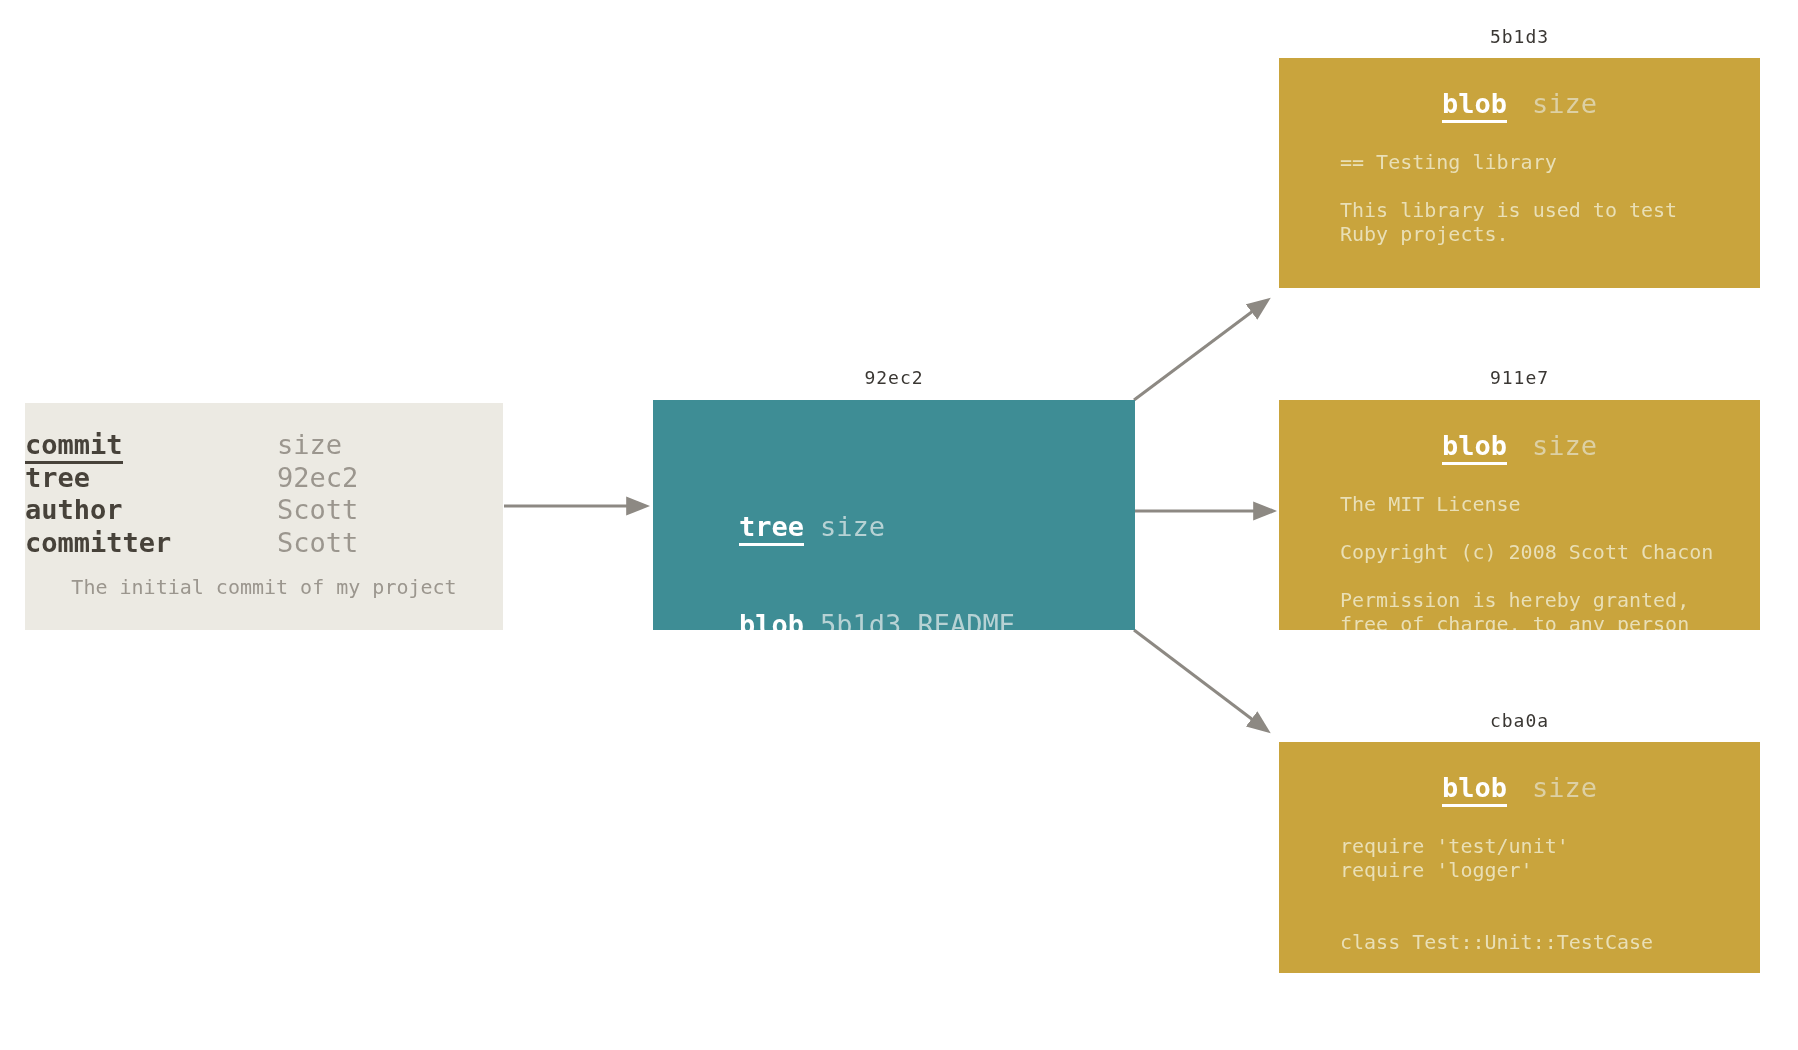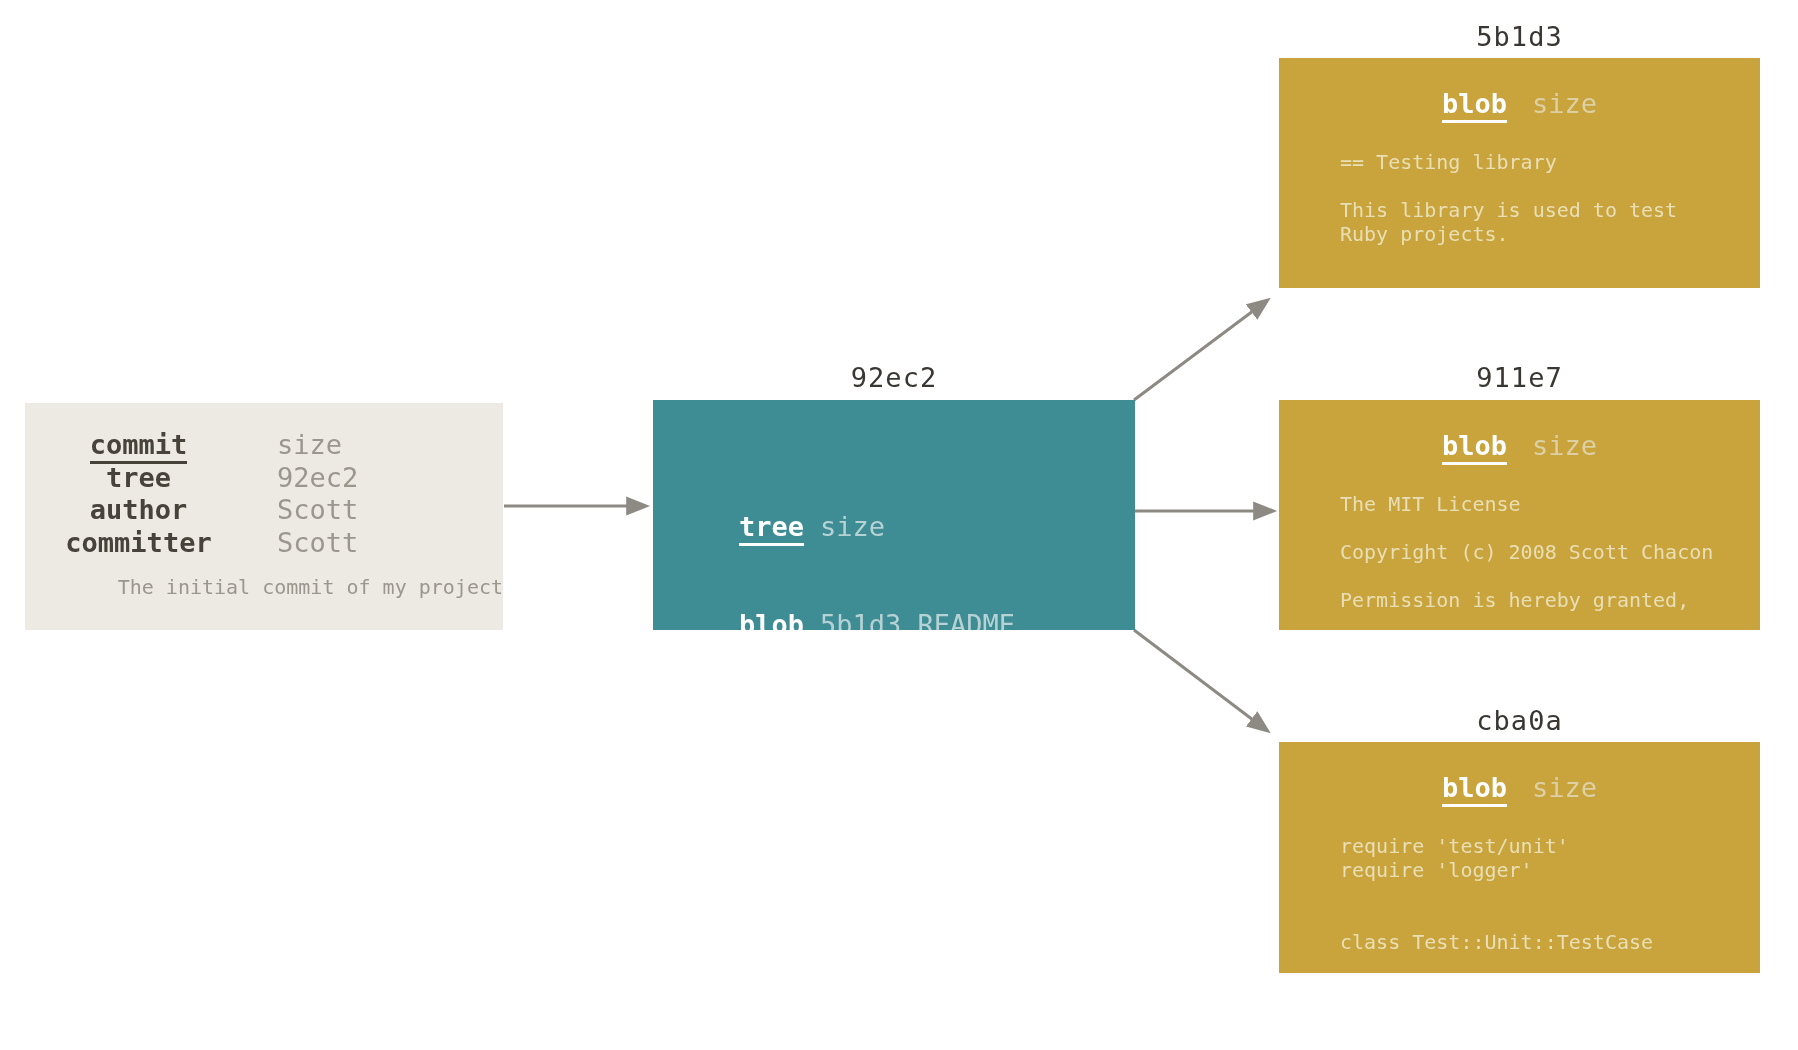--- a/index.html
+++ b/index.html
@@ -15,21 +15,21 @@
   .arrows {
     position: absolute;
     inset: 0;
     pointer-events: none;
   }
   .node-label {
     position: absolute;
     height: 34px;
     line-height: 34px;
     text-align: center;
-    font-size: 27px;
+    font-size: 18px;
     color: #3a3733;
     letter-spacing: 1px;
   }
   .box {
     position: absolute;
     overflow: hidden;
   }
   .commit-box { background: #eceae3; }
   .tree-box   { background: #3e8d95; }
   .blob-box   { background: #c9a43d; }
@@ -37,32 +37,32 @@
   
   .kv-grid {
     display: grid;
     grid-template-columns: 227px 1fr;
     column-gap: 25px;
     padding-top: 26px;
     font-size: 27px;
     line-height: 32.5px;
     white-space: pre;
   }
-  .kv-grid .k { text-align: center; color: #47423a; font-weight: bold; }
+  .kv-grid .k { text-align: left; color: #47423a; font-weight: bold; }
   .kv-grid .v { text-align: left; }
   .commit-box .v { color: #9b968e; }
   .u-dark {
     border-bottom: 3px solid #47423a;
     padding-bottom: 1px;
   }
   .commit-msg {
     position: absolute;
     left: 0; right: 0;
     top: 172px;
-    text-align: right;
+    text-align: center;
     font-size: 20px;
     color: #9b968e;
     white-space: pre;
   }
 
   
   .tree-rows {
     padding: 46px 0 0 86px;
     font-size: 27px;
     line-height: 32.5px;
@@ -180,20 +180,21 @@
     <div class="blob-hdr">
       <span class="k"><span class="u-white">blob</span></span>
       <span class="v">size</span>
     </div>
     <div class="blob-body">
       <div class="bline">The MIT License</div>
       <div class="bline"></div>
       <div class="bline">Copyright (c) 2008 Scott Chacon</div>
       <div class="bline"></div>
       <div class="bline">Permission is hereby granted,</div>
+      <div class="bline">free of charge, to any person</div>
     </div>
   </div>
 
   <div class="node-label" style="left:1279px; top:704px; width:481px;">cba0a</div>
   <div class="box blob-box" style="left:1279px; top:742px; width:481px; height:231px;">
     <div class="blob-hdr">
       <span class="k"><span class="u-white">blob</span></span>
       <span class="v">size</span>
     </div>
     <div class="blob-body">

